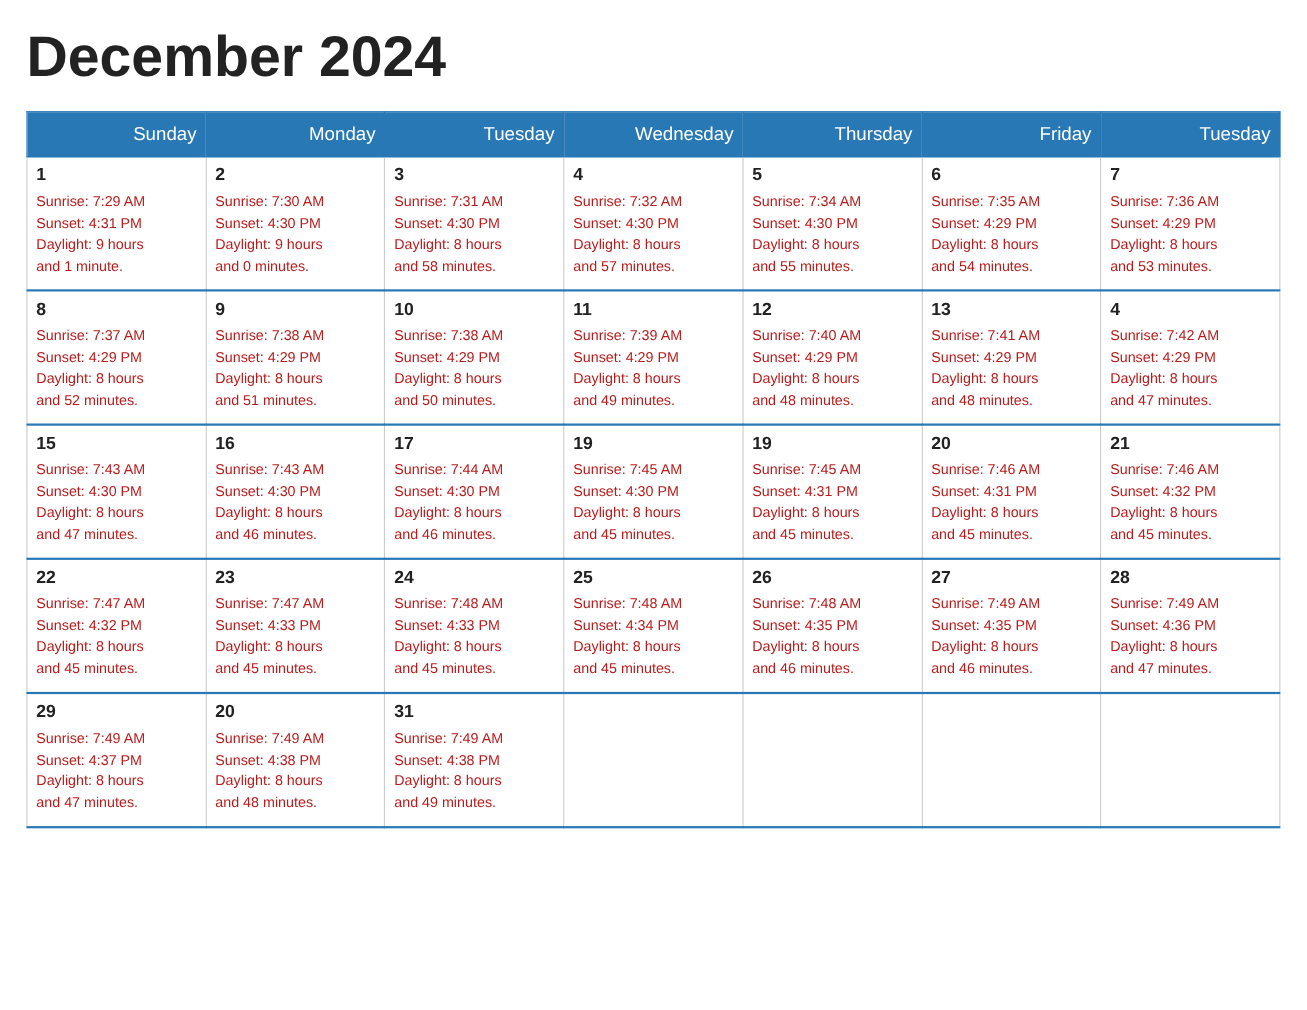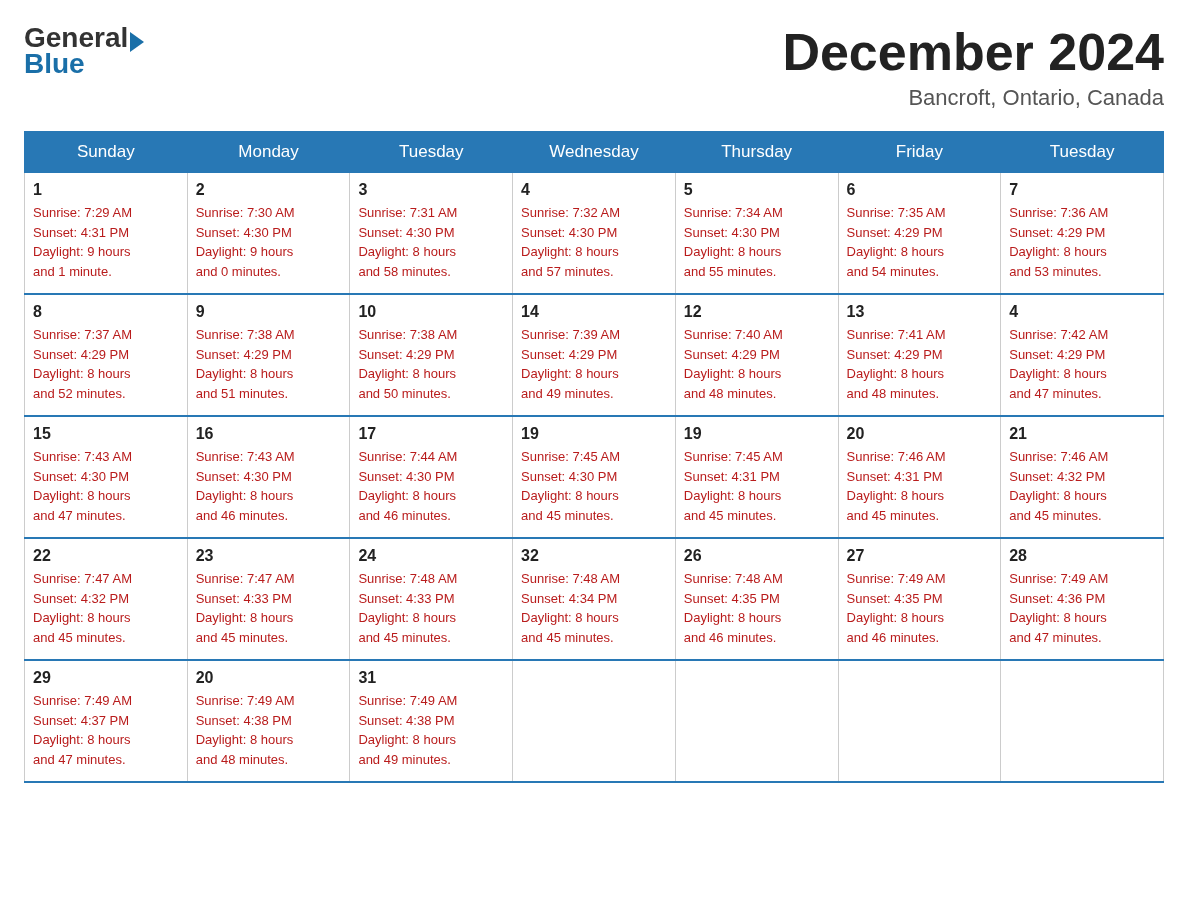--- a/index.html
+++ b/index.html
@@ -61,21 +61,21 @@
       width: 100%;
       border-collapse: collapse;
       table-layout: fixed;
     }
     .calendar-table thead th {
       background-color: #2878b5;
       color: #fff;
       font-size: 17px;
       font-weight: normal;
       padding: 10px 8px;
-      text-align: center;
+      text-align: right;
       border: 1px solid #2878b5;
     }
     .calendar-table tbody td {
       vertical-align: top;
       padding: 8px 8px 12px 8px;
       font-size: 13px;
       color: #333;
       border: 1px solid #ccc;
       height: 110px;
     }
@@ -99,30 +99,22 @@
     .logo-wrapper {
       display: flex;
       align-items: flex-end;
       line-height: 1;
     }
   </style>
 </head>
 <body>
 
 <div class="header">
-  <div class="logo">
-    <div class="logo-wrapper">
-      <span class="logo-general">General</span>
-      <span class="logo-arrow"></span>
-    </div>
-    <span class="logo-blue">Blue</span>
-  </div>
   <div class="title-section">
     <div class="month-title">December 2024</div>
-    <div class="location-title">Bancroft, Ontario, Canada</div>
   </div>
 </div>
 
 <table class="calendar-table">
   <thead>
     <tr>
     <th>Sunday</th>
         <th>Monday</th>
         <th>Tuesday</th>
         <th>Wednesday</th>
@@ -169,21 +161,21 @@
         </td>
         <td>
           <div class="day-num">9</div>
           <div class="day-info">Sunrise: 7:38 AM<br>Sunset: 4:29 PM<br>Daylight: 8 hours<br>and 51 minutes.</div>
         </td>
         <td>
           <div class="day-num">10</div>
           <div class="day-info">Sunrise: 7:38 AM<br>Sunset: 4:29 PM<br>Daylight: 8 hours<br>and 50 minutes.</div>
         </td>
         <td>
-          <div class="day-num">14</div>
+          <div class="day-num">11</div>
           <div class="day-info">Sunrise: 7:39 AM<br>Sunset: 4:29 PM<br>Daylight: 8 hours<br>and 49 minutes.</div>
         </td>
         <td>
           <div class="day-num">12</div>
           <div class="day-info">Sunrise: 7:40 AM<br>Sunset: 4:29 PM<br>Daylight: 8 hours<br>and 48 minutes.</div>
         </td>
         <td>
           <div class="day-num">13</div>
           <div class="day-info">Sunrise: 7:41 AM<br>Sunset: 4:29 PM<br>Daylight: 8 hours<br>and 48 minutes.</div>
         </td>
@@ -229,21 +221,21 @@
         </td>
         <td>
           <div class="day-num">23</div>
           <div class="day-info">Sunrise: 7:47 AM<br>Sunset: 4:33 PM<br>Daylight: 8 hours<br>and 45 minutes.</div>
         </td>
         <td>
           <div class="day-num">24</div>
           <div class="day-info">Sunrise: 7:48 AM<br>Sunset: 4:33 PM<br>Daylight: 8 hours<br>and 45 minutes.</div>
         </td>
         <td>
-          <div class="day-num">32</div>
+          <div class="day-num">25</div>
           <div class="day-info">Sunrise: 7:48 AM<br>Sunset: 4:34 PM<br>Daylight: 8 hours<br>and 45 minutes.</div>
         </td>
         <td>
           <div class="day-num">26</div>
           <div class="day-info">Sunrise: 7:48 AM<br>Sunset: 4:35 PM<br>Daylight: 8 hours<br>and 46 minutes.</div>
         </td>
         <td>
           <div class="day-num">27</div>
           <div class="day-info">Sunrise: 7:49 AM<br>Sunset: 4:35 PM<br>Daylight: 8 hours<br>and 46 minutes.</div>
         </td>

